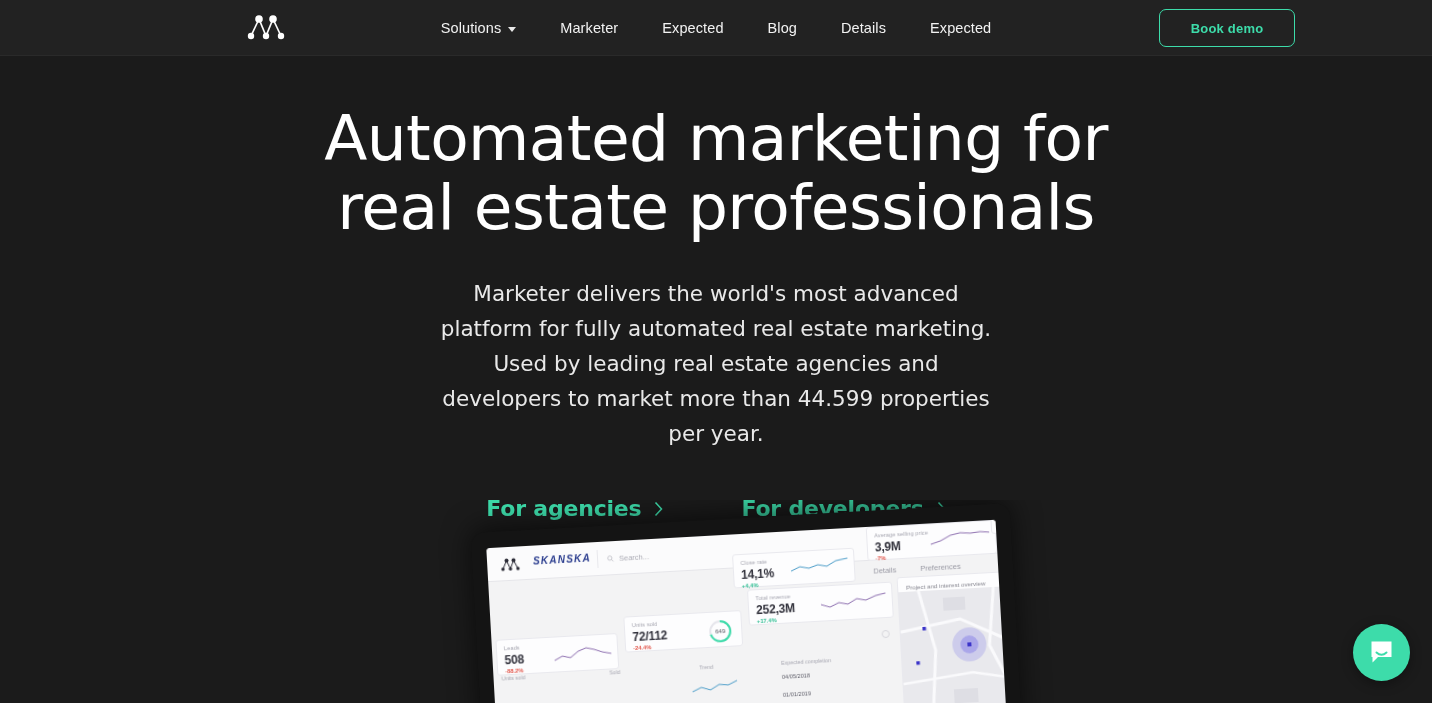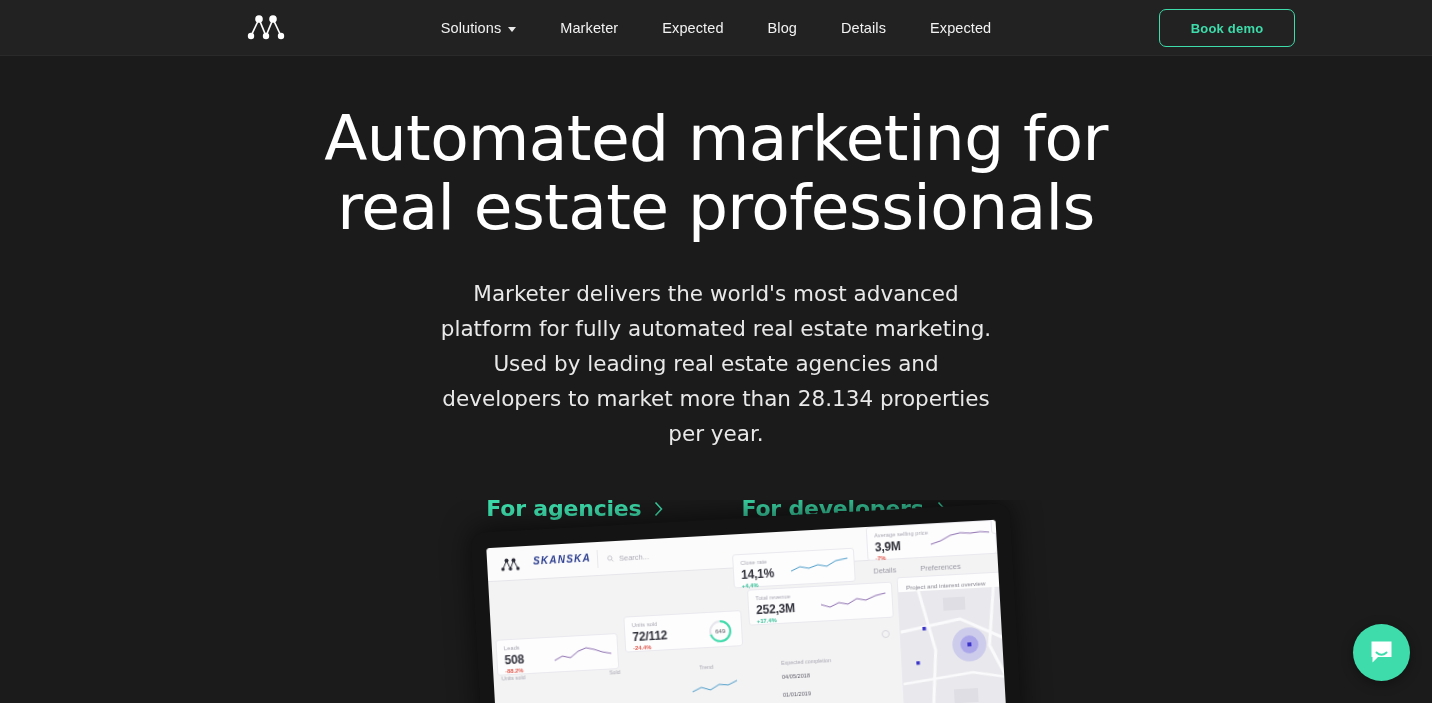--- a/index.html
+++ b/index.html
@@ -267,21 +267,21 @@
     <button class="book-demo">Book demo</button>
   </div>
 
   <div class="hero">
 
     <h1 class="headline">
       <span class="ln">Automated marketing for</span>
       <span class="ln">real estate professionals</span>
     </h1>
 
-    <p class="subhead">Marketer delivers the world's most advanced platform for fully automated real estate marketing. Used by leading real estate agencies and developers to market more than 28.134 properties per year.</p>
+    <p class="subhead">Marketer delivers the world's most advanced platform for fully automated real estate marketing. Used by leading real estate agencies and developers to market more than 44.599 properties per year.</p>
 
     <div class="cta-row">
       <a class="cta">
         <span>For agencies</span>
         <svg class="chev" viewBox="0 0 9 16">
           <polyline points="1.5,1.5 7.5,8 1.5,14.5" fill="none" stroke="#3ddcaa" stroke-width="1.5"></polyline>
         </svg>
       </a>
       <a class="cta">
         <span>For developers</span>

